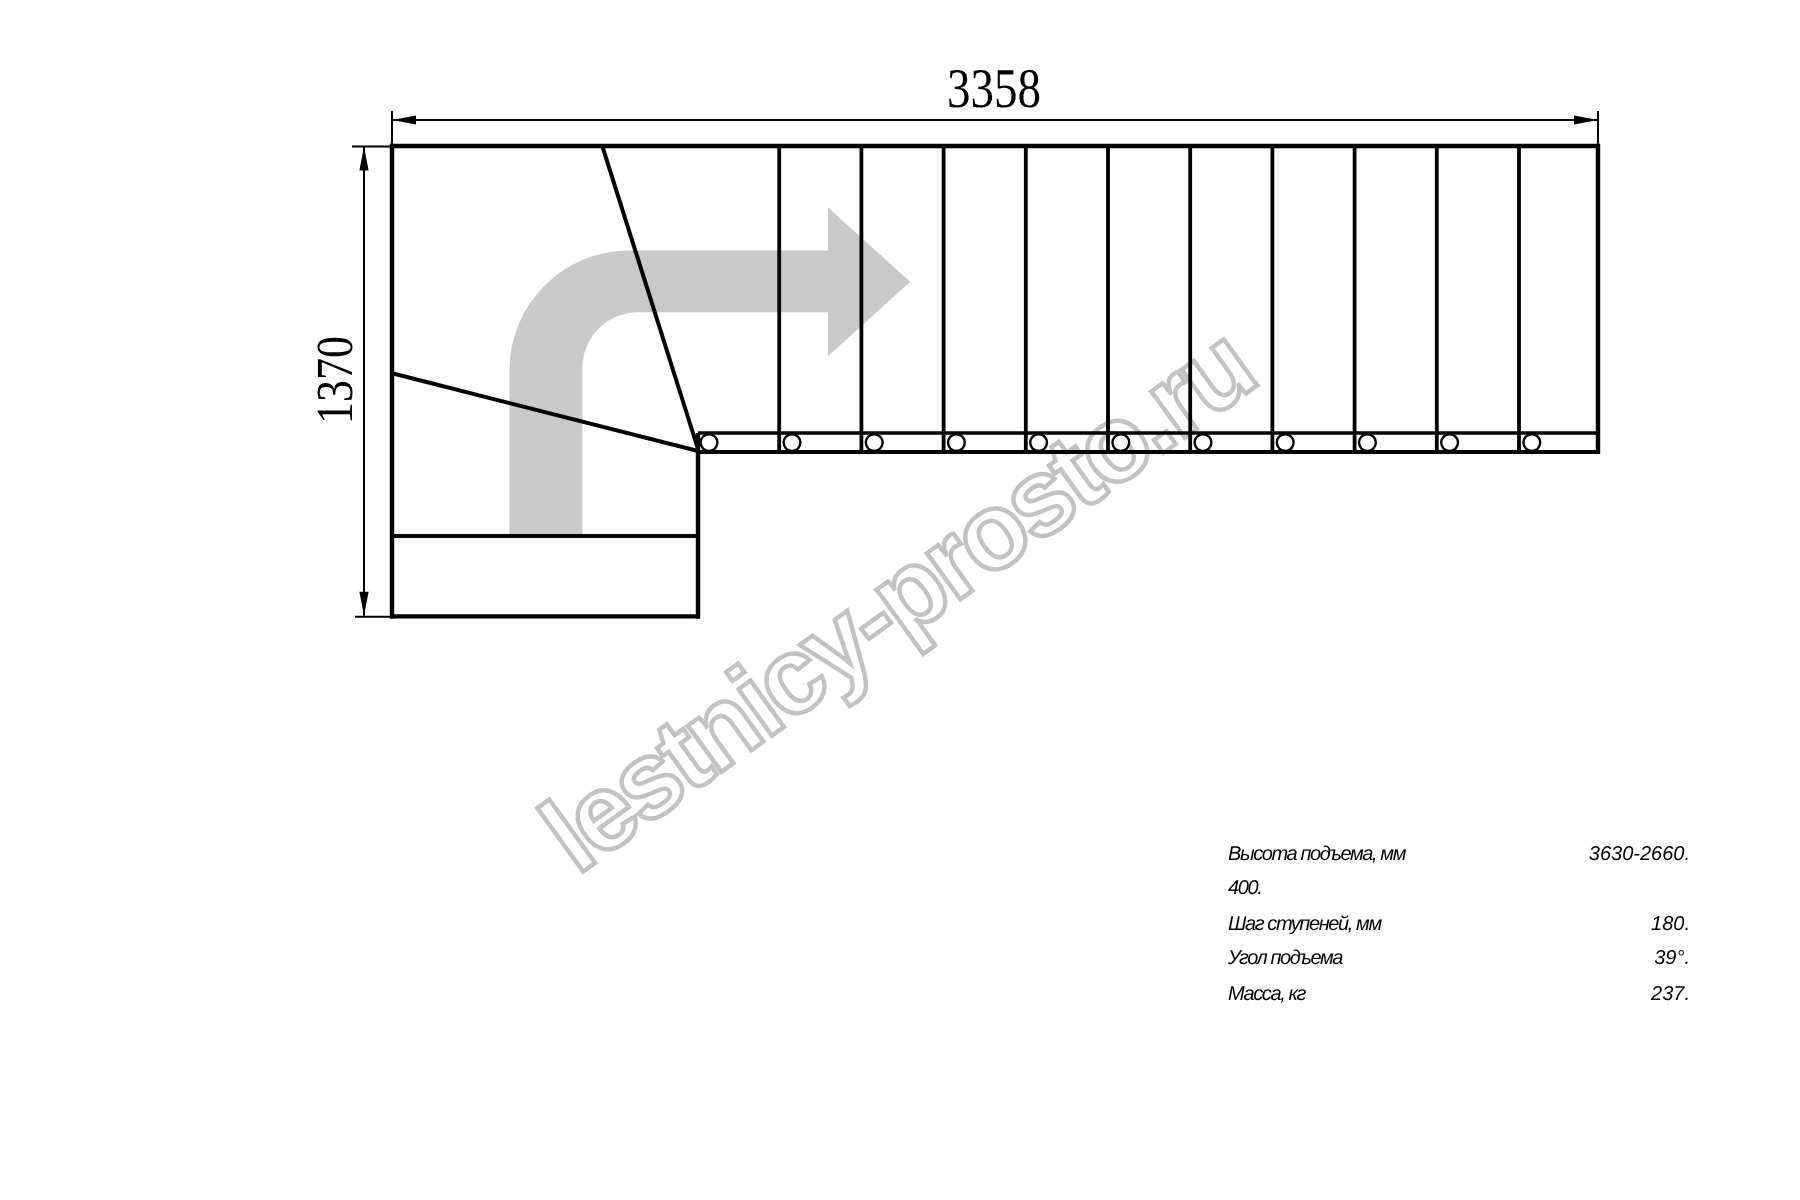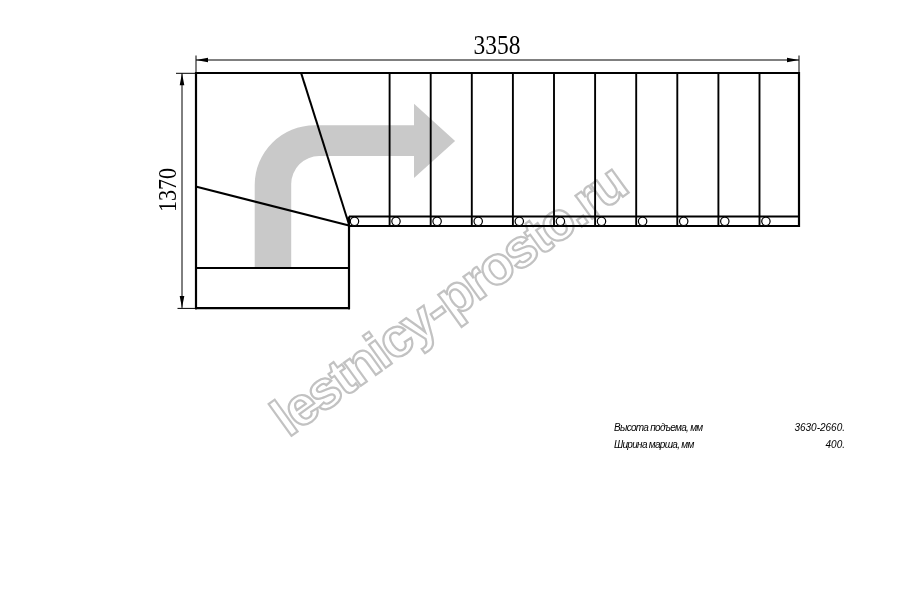--- a/index.html
+++ b/index.html
@@ -94,21 +94,32 @@
 </svg>
 
 <div class="spec">
 
   <div class="row">
         <span>Высота подъема, мм</span>
         <span>3630-2660.</span>
       </div>
 
   <div class="row">
-        <span>Ширина марша, мм</span>
         <span>400.</span>
       </div>
 
+  <div class="row">
+        <span>Шаг ступеней, мм</span>
+        <span>180.</span>
+      </div>
 
 
+  <div class="row">
+        <span>Угол подъема</span>
+        <span>39°.</span>
+      </div>
 
+  <div class="row">
+        <span>Масса, кг</span>
+        <span>237.</span>
+      </div>
 </div>
 </div>
 
 </body></html>

